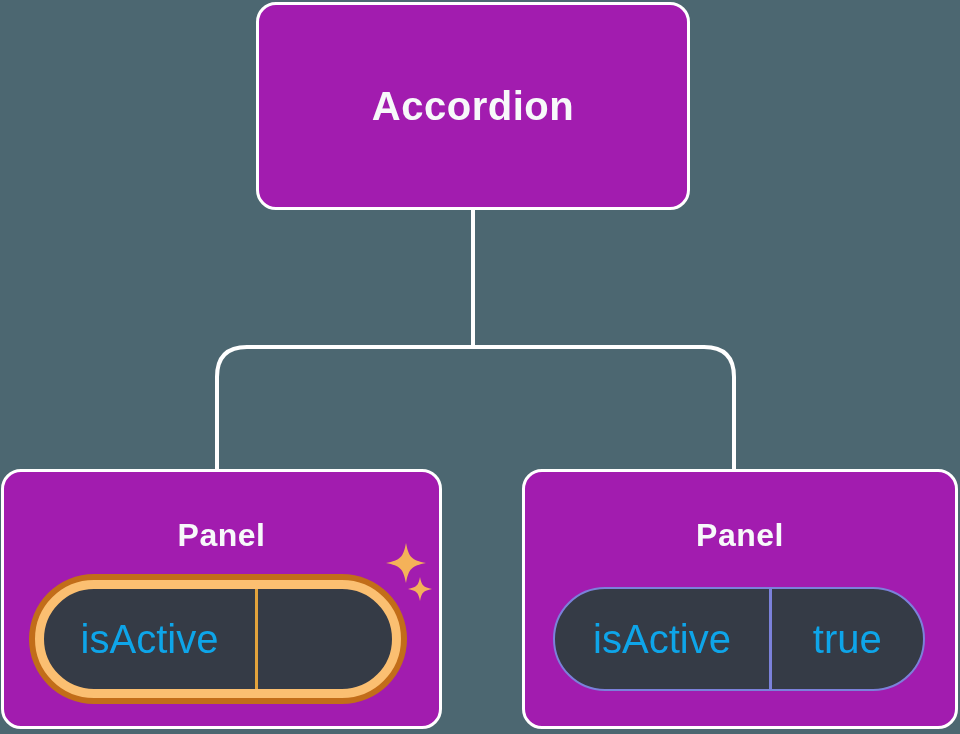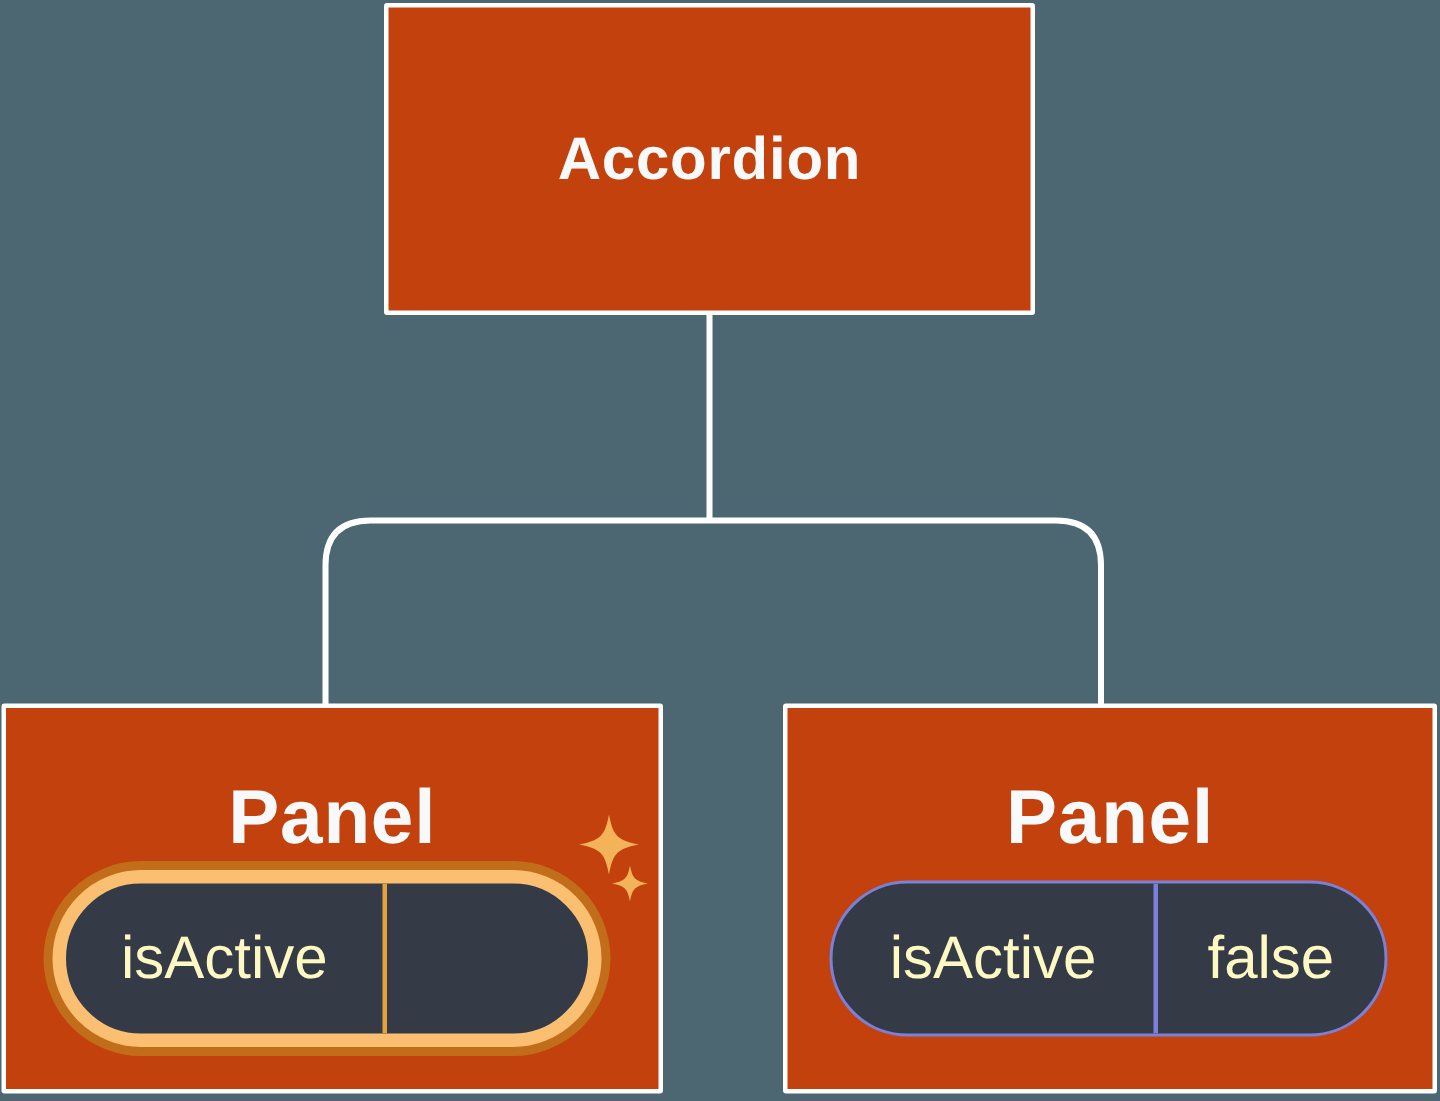--- a/index.html
+++ b/index.html
@@ -11,23 +11,23 @@
     font-family: "Liberation Sans", sans-serif;
     overflow: hidden;
   }
   .connectors {
     position: absolute;
     left: 0; top: 0;
     width: 960px; height: 734px;
   }
   .node {
     position: absolute;
-    background: #c2410c;
+    background: #a21caf;
     border: 3px solid #ffffff;
-    border-radius: 2px;
+    border-radius: 20px;
     box-sizing: border-box;
   }
   .node-root {
     left: 256px; top: 2px;
     width: 434px; height: 208px;
     display: flex; align-items: center; justify-content: center;
   }
   .node-title {
     color: #f7f9fa;
     font-size: 40px;
@@ -35,21 +35,21 @@
     line-height: 1;
     letter-spacing: 0.5px;
   }
   .node-panel-left  { left: 1px;   top: 469px; width: 441px; height: 260px; }
   .node-panel-right { left: 522px; top: 469px; width: 436px; height: 260px; }
   .panel-title {
     position: absolute;
     left: 0; right: 0; top: 47px;
     text-align: center;
     color: #f7f9fa;
-    font-size: 51px;
+    font-size: 32px;
     font-weight: 600;
     line-height: 1;
     letter-spacing: 0.5px;
   }
   .pill {
     position: absolute;
     box-sizing: border-box;
     border-radius: 999px;
     display: flex;
     align-items: stretch;
@@ -65,21 +65,21 @@
   .pill-inactive {
     left: 553px; top: 587px;
     width: 372px; height: 104px;
     border: 2.5px solid #7b81da;
     background: #353b46;
   }
   .pill-cell {
     display: flex;
     align-items: center;
     justify-content: center;
-    color: #fef9c3;
+    color: #0ea5e9;
     font-size: 40px;
     line-height: 1;
   }
   .pill-active .cell-key   { width: 211px; }
   .pill-inactive .cell-key { width: 214px; }
   .cell-value { flex: 1; }
   .value-bold { font-weight: 700; }
   .pill-divider { width: 3px; }
   .divider-gold   { background: #e3a33c; }
   .divider-purple { background: #7b81da; width: 2.5px; }
@@ -117,16 +117,16 @@
     <path fill="#f4b259" d="M34 34 C35.7 42.6, 37.4 44.3, 46 46 C37.4 47.7, 35.7 49.4, 34 58 C32.3 49.4, 30.6 47.7, 22 46 C30.6 44.3, 32.3 42.6, 34 34 Z"></path>
   </svg>
 
   <div class="node node-panel-right">
     <div class="panel-title">Panel</div>
   </div>
 
   <div class="pill pill-inactive">
     <div class="pill-cell cell-key">isActive</div>
     <div class="pill-divider divider-purple"></div>
-    <div class="pill-cell cell-value">false</div>
+    <div class="pill-cell cell-value">true</div>
   </div>
 
 </div>
 
 </body></html>

